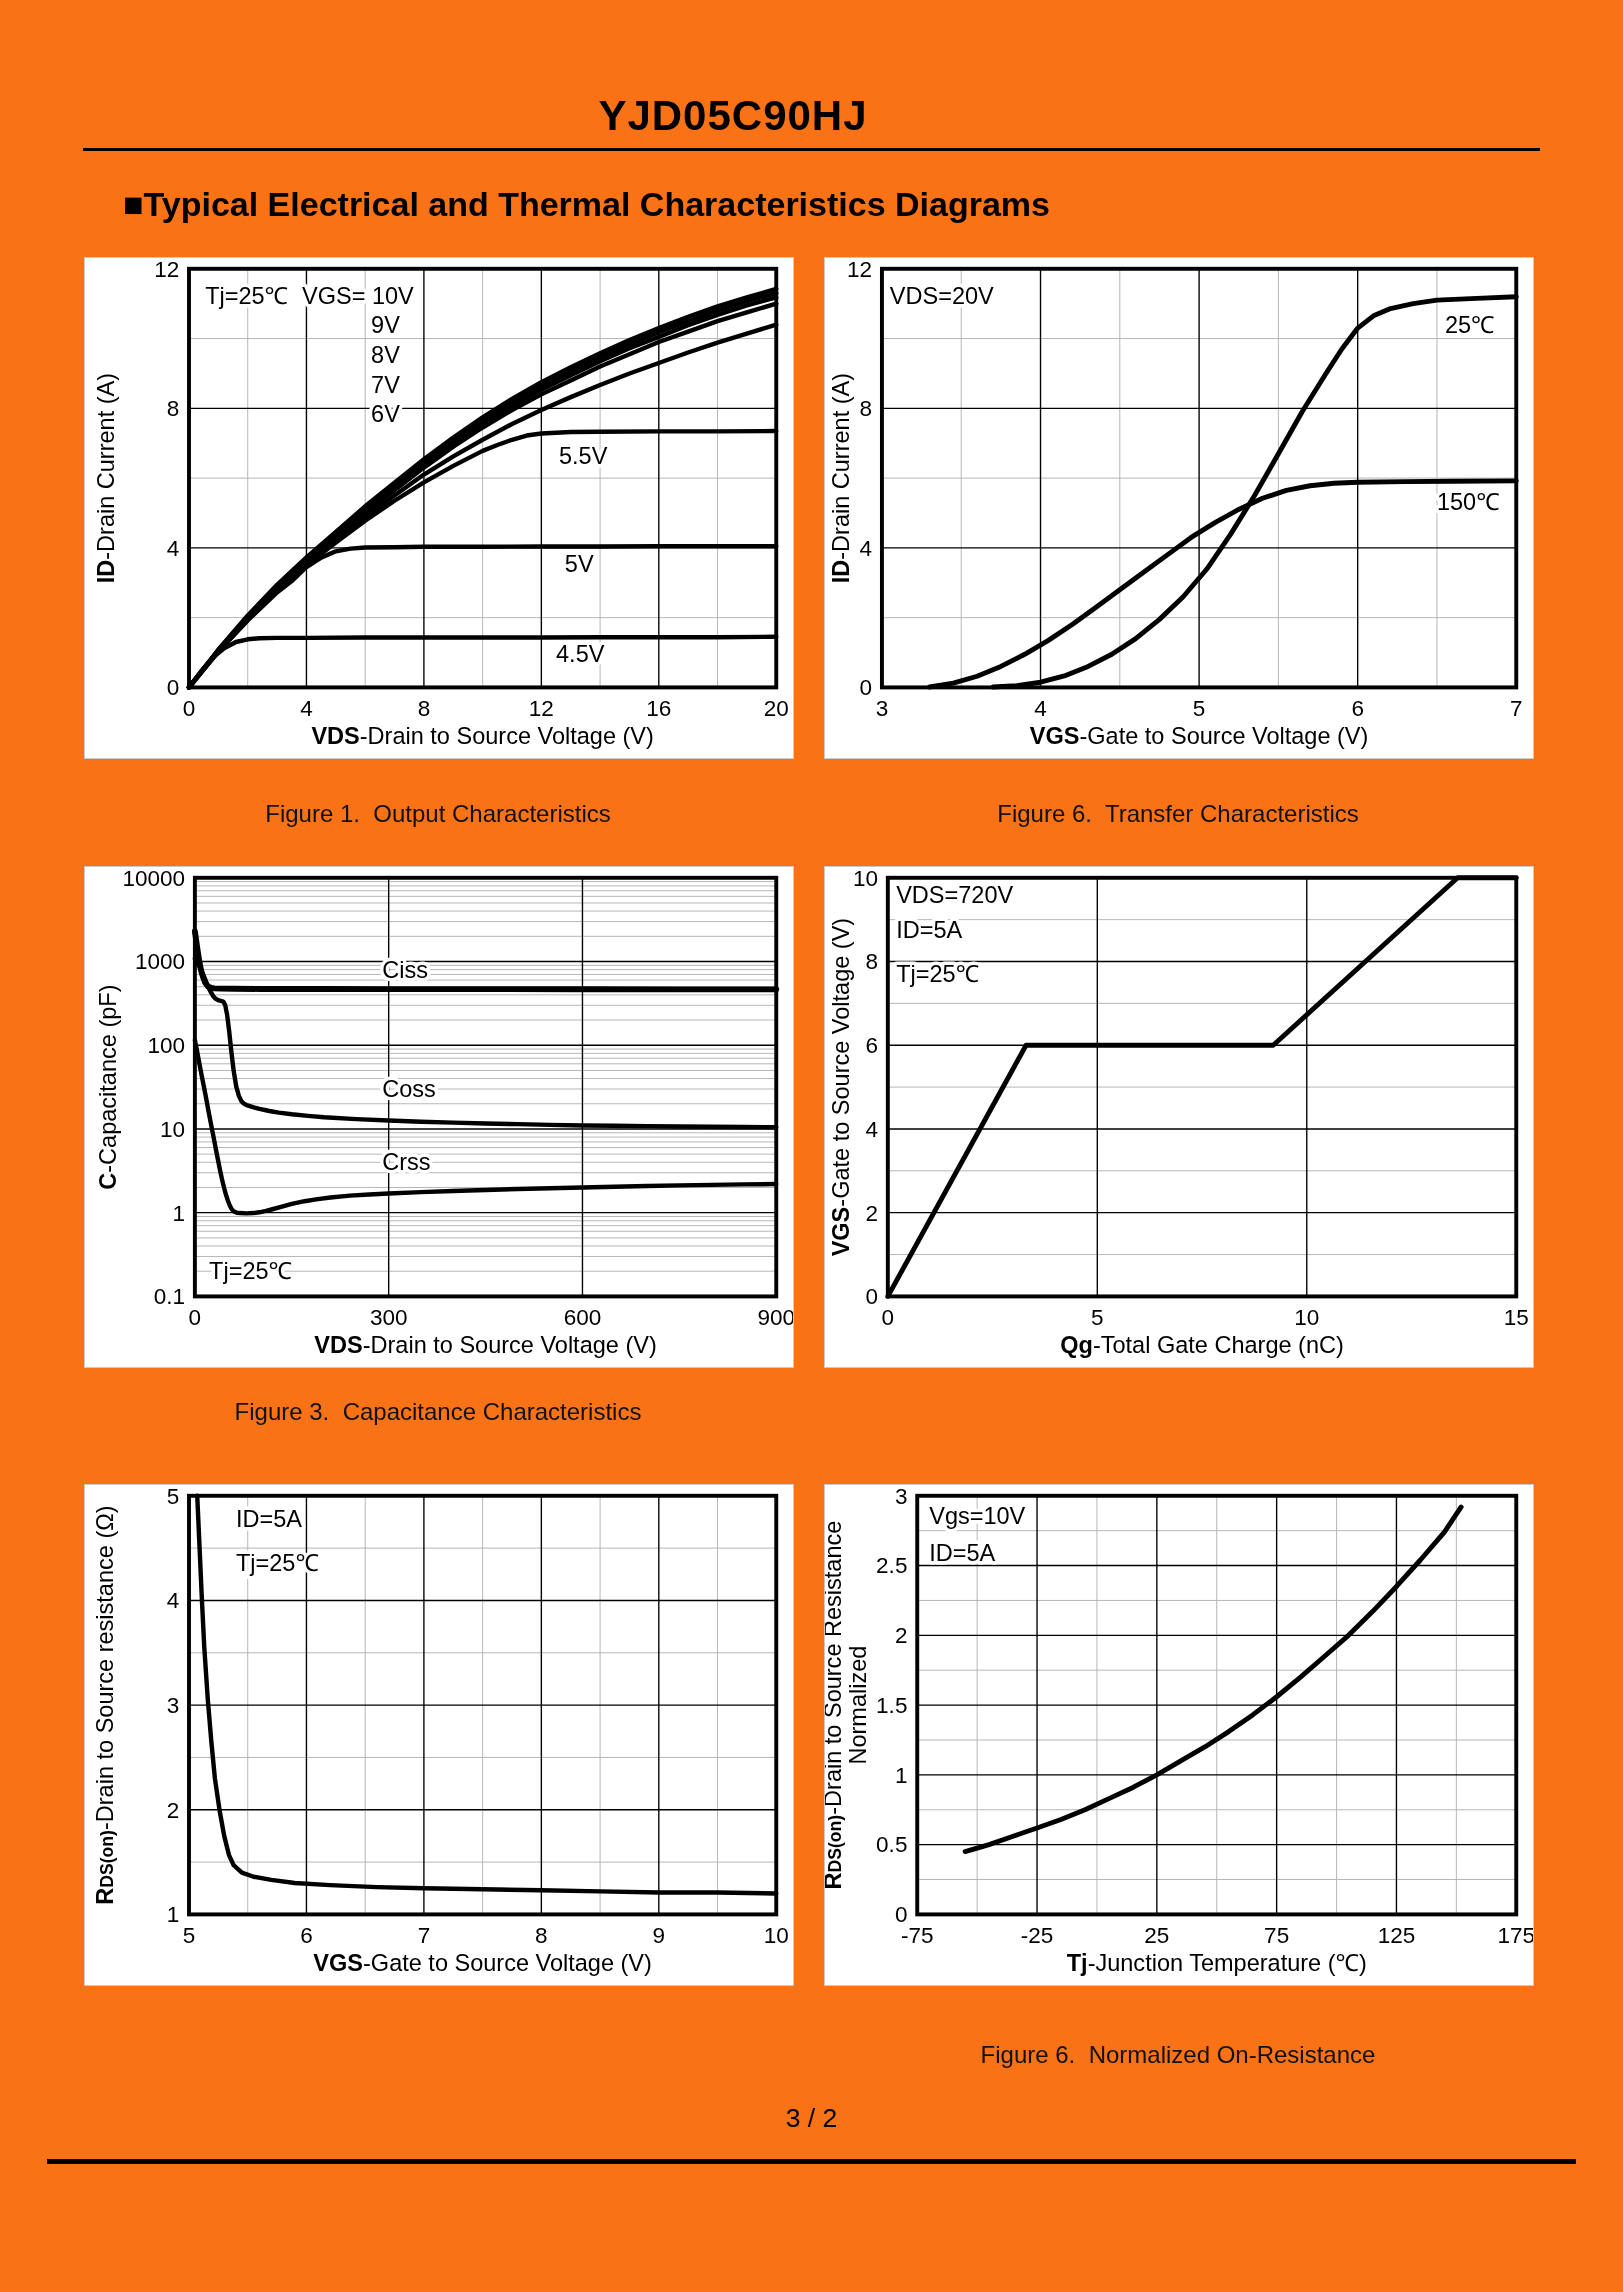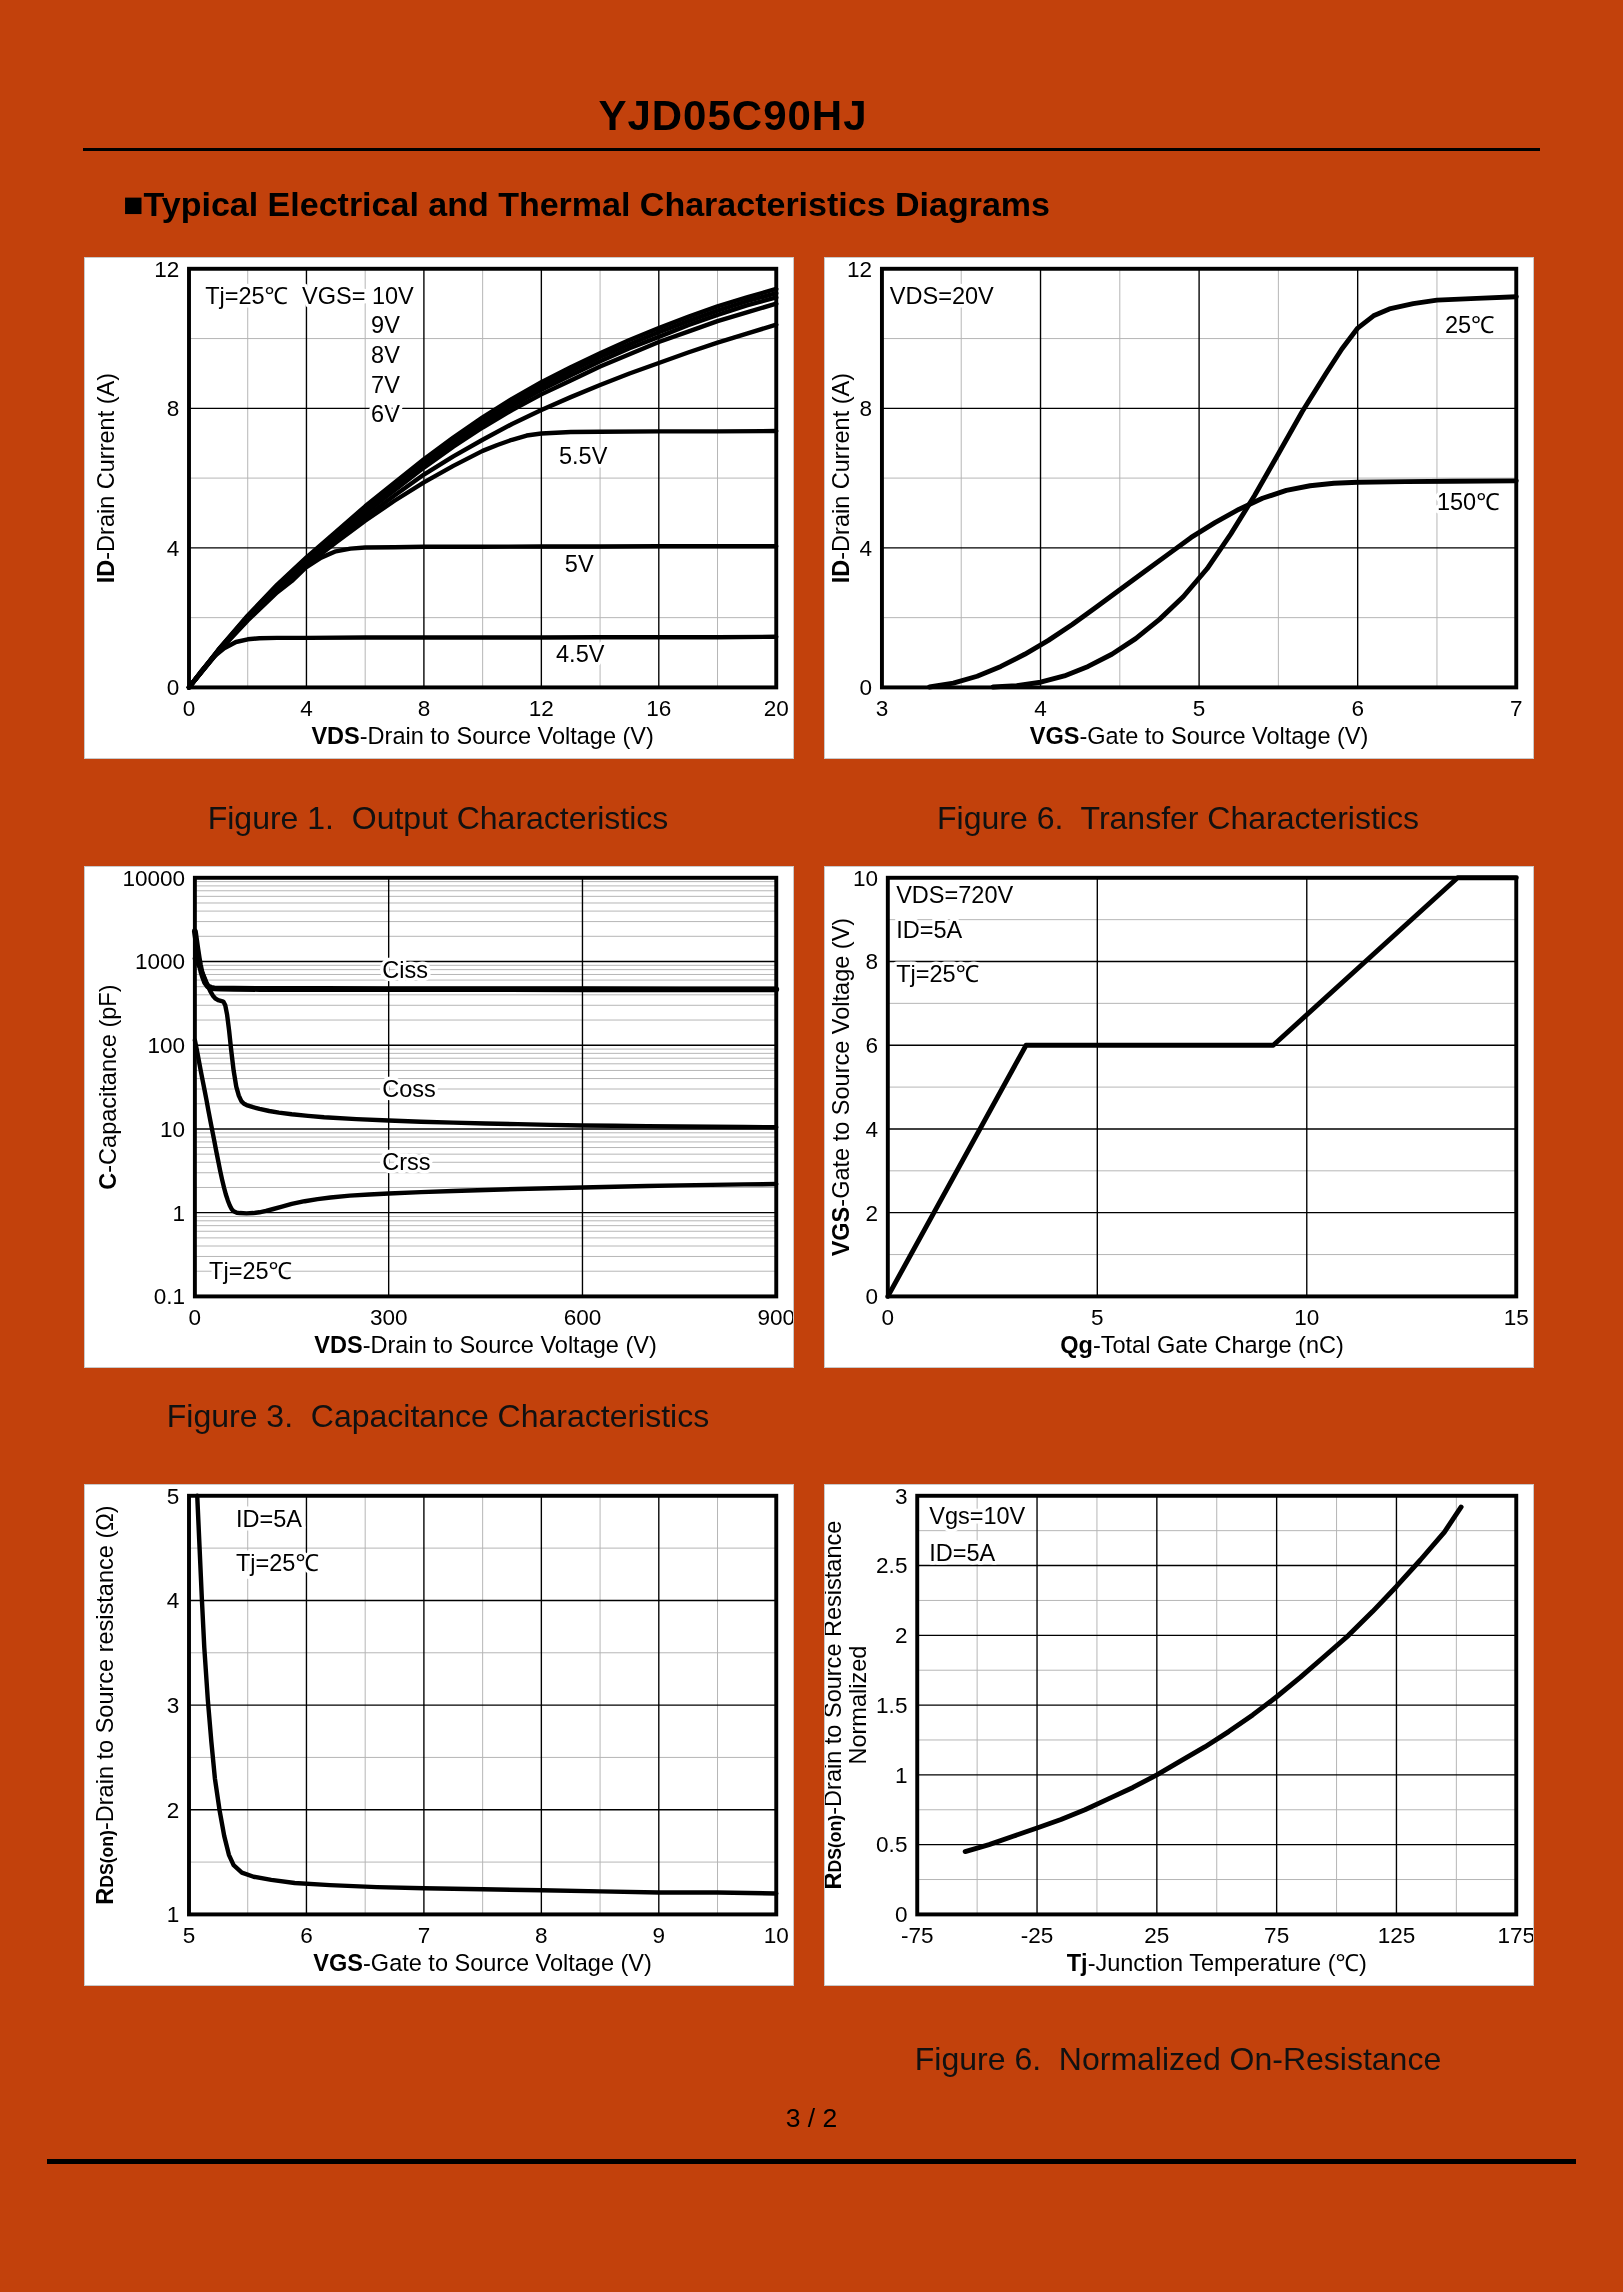--- a/index.html
+++ b/index.html
@@ -1,26 +1,26 @@
 <!DOCTYPE html>
 <html><head>
 <meta charset="utf-8">
 <style>
   html,body{margin:0;padding:0;background:#ffffff;}
   body{font-family:"Liberation Sans", sans-serif; color:#000;}
-  .page{position:relative;width:1623px;height:2293px;background:#c2410c;overflow:hidden;}
+  .page{position:relative;width:1623px;height:2293px;background:#f97316;overflow:hidden;}
   .doc-title{position:absolute;top:92px;left:0;width:1466px;text-align:center;
              font-size:42px;font-weight:bold;letter-spacing:1px;}
   .rule-top{position:absolute;top:148px;left:83px;width:1457px;height:2.9px;background:#000;}
   .section-heading{position:absolute;top:185px;left:123px;font-size:34px;font-weight:bold;}
   .panel{position:absolute;width:708px;height:500px;border:1px solid #c9c9c9;background:#fff;box-sizing:content-box;}
   .chart{width:708px;height:500px;}
   .col-l{left:84px;} .col-r{left:824px;}
   .row-1{top:257px;} .row-2{top:866px;} .row-3{top:1484px;}
-  .caption{position:absolute;width:708px;text-align:center;font-size:32px;white-space:pre;color:#111;}
+  .caption{position:absolute;width:708px;text-align:center;font-size:24px;white-space:pre;color:#111;}
   .cap-1{top:800px;} .cap-2{top:1398px;} .cap-3{top:2041px;}
   .page-num{position:absolute;top:2103px;left:0;width:1623px;text-align:center;font-size:26.5px;}
   .rule-bottom{position:absolute;top:2159px;left:47px;width:1529px;height:4.9px;background:#000;}
   svg{font-family:"Liberation Sans", sans-serif;}
 </style>
 </head>
 <body>
 
 <div class="page">
 

